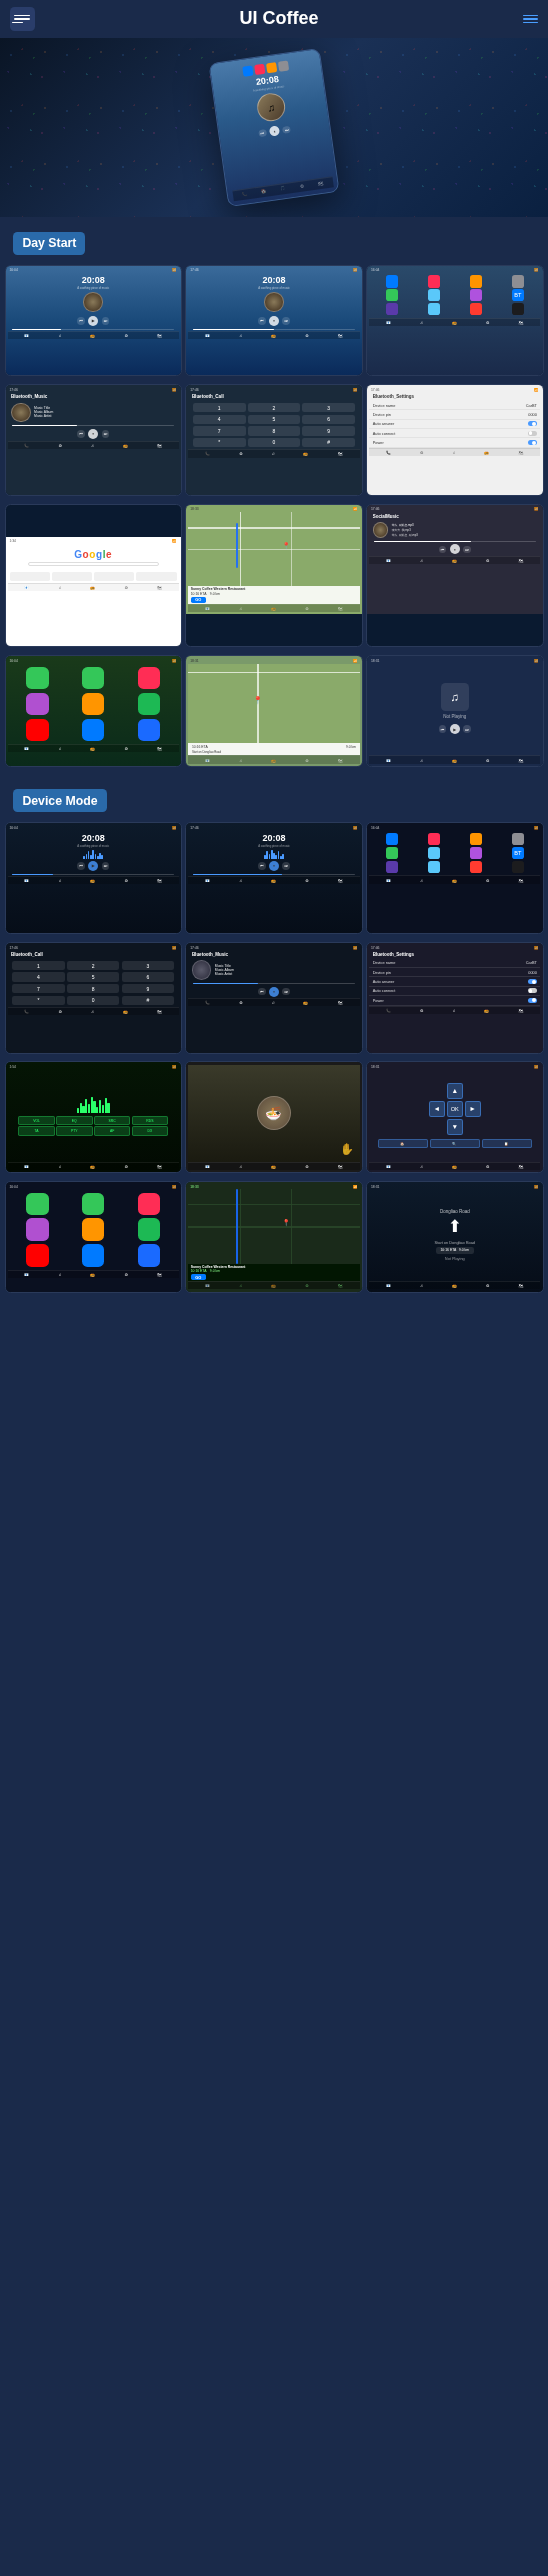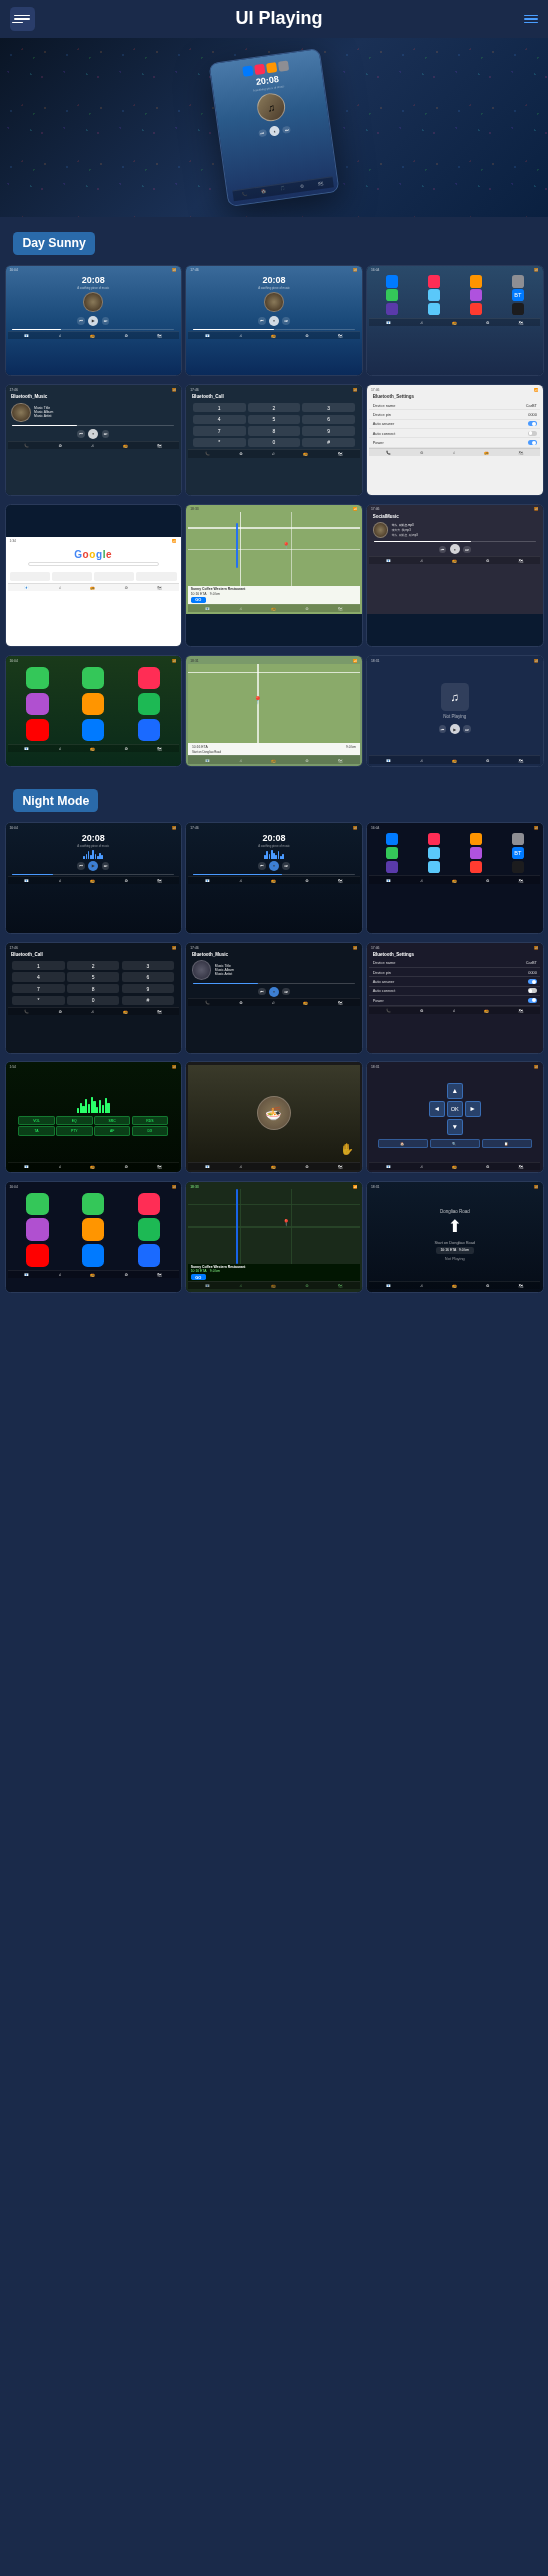--- a/index.html
+++ b/index.html
@@ -377,21 +377,21 @@
 <body>
 
 <div class="header">
   <div class="header-logo">
     <div class="logo-icon">
       <div class="logo-bar"></div>
       <div class="logo-bar"></div>
       <div class="logo-bar short"></div>
     </div>
   </div>
-  <h1 class="header-title">UI Playing</h1>
+  <h1 class="header-title">UI Coffee</h1>
   <div class="menu-icon">
     <div class="menu-line"></div>
     <div class="menu-line"></div>
     <div class="menu-line"></div>
   </div>
 </div>
 
 <div class="hero-section">
   <div class="hero-bg"></div>
   <div class="bg-apps-pattern"></div>
@@ -422,21 +422,21 @@
           <span style="font-size:4.5px;color:rgba(255,255,255,0.5);">🎵</span>
           <span style="font-size:4.5px;color:rgba(255,255,255,0.5);">⚙</span>
           <span style="font-size:4.5px;color:rgba(255,255,255,0.5);">🗺</span>
         </div>
       </div>
     </div>
   </div>
 </div>
 
 <div style="padding: 5.6px 6.7px 3.4px;">
-  <div class="section-label">Day Sunny</div>
+  <div class="section-label">Day Start</div>
 </div>
 
 <div class="screenshots-grid">
 
   <div class="screenshot-card">
     <div class="car-screen music">
       <div class="screen-status-bar">
         <span>16:04</span>
         <span>📶</span>
       </div>
@@ -813,21 +813,21 @@
         <span style="font-size:3.9px;">♫</span>
         <span style="font-size:3.9px;">📻</span>
         <span style="font-size:3.9px;">⚙</span>
         <span style="font-size:3.9px;">🗺</span>
       </div>
     </div>
   </div>
 </div>
 
 <div style="padding: 9px 6.7px 3.4px;">
-  <div class="section-label">Night Mode</div>
+  <div class="section-label">Device Mode</div>
 </div>
 
 <div class="screenshots-grid">
 
   <div class="screenshot-card">
     <div class="car-screen night-music">
       <div class="screen-status-bar">
         <span>16:04</span>
         <span>📶</span>
       </div>

